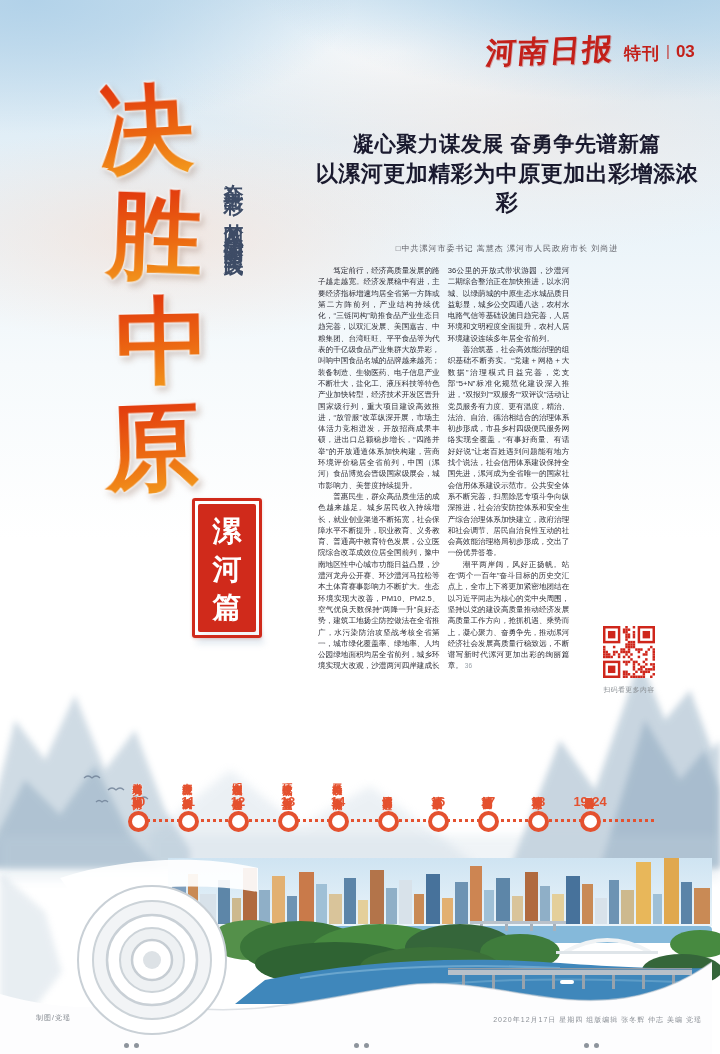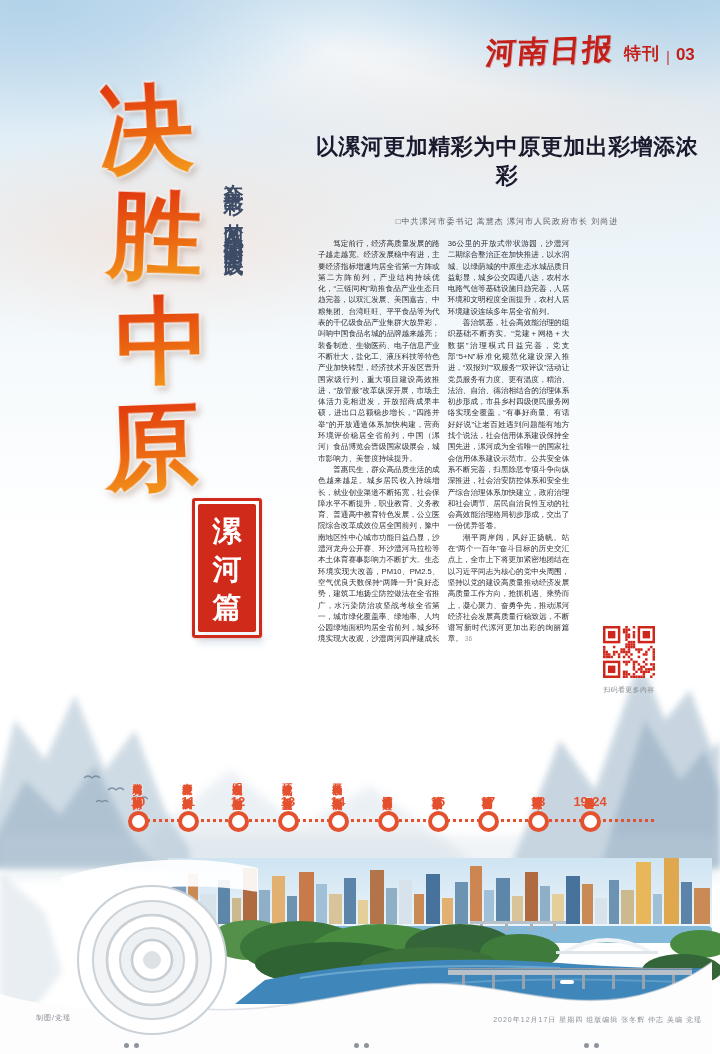--- a/index.html
+++ b/index.html
@@ -13,21 +13,21 @@
       radial-gradient(560px 230px at 4% 0%, #b2d2e9 0%, rgba(178,210,233,0) 58%),
       radial-gradient(430px 150px at 22% 27%, rgba(246,216,200,.50), rgba(246,216,200,0) 72%),
       radial-gradient(520px 170px at 72% 15%, rgba(250,231,221,.45), rgba(250,231,221,0) 72%),
       radial-gradient(380px 120px at 55% 6%, rgba(255,255,255,.8), rgba(255,255,255,0) 75%),
       linear-gradient(180deg,#cfe3f0 0%,#e6f1f8 20%,#f6fafc 42%,#ffffff 62%,#ffffff 100%);}
   
   .masthead{position:absolute;left:486px;top:34px;display:flex;align-items:flex-end;gap:10px;}
   .paper-name{font-family:"DejaVu Serif",serif;font-weight:bold;font-size:30px;line-height:34px;
       color:var(--accent);letter-spacing:2px;transform:skewX(-7deg) rotate(-2deg);
       text-shadow:1px 1px 0 rgba(195,32,26,.35);}
-  .edition{display:flex;align-items:flex-end;gap:6px;color:var(--accent);padding-bottom:3px;}
+  .edition{display:flex;align-items:flex-start;gap:6px;color:var(--accent);padding-bottom:3px;}
   .edition .ed{font-size:17px;font-weight:bold;letter-spacing:1px;}
   .edition .sep{font-size:15px;font-weight:normal;opacity:.85;}
   .edition .pg{font-size:17px;font-weight:bold;}
   
   .main-title{position:absolute;left:86px;top:76px;width:130px;}
   .title-char{display:block;font-family:"DejaVu Serif",serif;font-weight:bold;
       font-size:95px;line-height:106px;text-align:center;
       background:linear-gradient(172deg,#e23a0e 12%,#ec6a12 56%,#f3a01e 96%);
       -webkit-background-clip:text;background-clip:text;color:transparent;
       filter:drop-shadow(0 0 1.5px rgba(255,255,255,.95)) drop-shadow(0 0 1px #fff)
@@ -134,20 +134,21 @@
 
   <div class="seal">
     <div class="seal-inner">
         <span class="seal-char">漯</span>
         <span class="seal-char">河</span>
         <span class="seal-char">篇</span>
       </div>
   </div>
 
   <div class="article">
+    <h1 class="hl1">凝心聚力谋发展  奋勇争先谱新篇</h1>
     <h1 class="hl2">以漯河更加精彩为中原更加出彩增添浓彩</h1>
     <div class="byline">□中共漯河市委书记 蒿慧杰  漯河市人民政府市长 刘尚进</div>
     <div class="body" id="article-body">
         <p>笃定前行，经济高质量发展的路子越走越宽。经济发展稳中有进，主要经济指标增速均居全省第一方阵或第二方阵前列，产业结构持续优化，“三链同构”助推食品产业生态日趋完善，以双汇发展、美国嘉吉、中粮集团、台湾旺旺、平平食品等为代表的千亿级食品产业集群大放异彩，叫响中国食品名城的品牌越来越亮；装备制造、生物医药、电子信息产业不断壮大，盐化工、液压科技等特色产业加快转型，经济技术开发区晋升国家级行列，重大项目建设高效推进，“放管服”改革纵深开展，市场主体活力竞相迸发，开放招商成果丰硕，进出口总额稳步增长，“四路并举”的开放通道体系加快构建，营商环境评价稳居全省前列，中国（漯河）食品博览会晋级国家级展会，城市影响力、美誉度持续提升。</p>
         <p>普惠民生，群众高品质生活的成色越来越足。城乡居民收入持续增长，就业创业渠道不断拓宽，社会保障水平不断提升，职业教育、义务教育、普通高中教育特色发展，公立医院综合改革成效位居全国前列，豫中南地区性中心城市功能日益凸显，沙澧河龙舟公开赛、环沙澧河马拉松等本土体育赛事影响力不断扩大。生态环境实现大改善，PM10、PM2.5、空气优良天数保持“两降一升”良好态势，建筑工地扬尘防控做法在全省推广，水污染防治攻坚战考核全省第一，城市绿化覆盖率、绿地率、人均公园绿地面积均居全省前列，城乡环境实现大改观，沙澧两河四岸建成长36公里的开放式带状游园，沙澧河二期综合整治正在加快推进，以水润城、以绿荫城的中原生态水城品质日益彰显，城乡公交四通八达，农村水电路气信等基础设施日趋完善，人居环境和文明程度全面提升，农村人居环境建设连续多年居全省前列。</p>
         <p>善治筑基，社会高效能治理的组织基础不断夯实。“党建＋网格＋大数据”治理模式日益完善，党支部“5+N”标准化规范化建设深入推进，“双报到”“双服务”“双评议”活动让党员服务有力度、更有温度，精治、法治、自治、德治相结合的治理体系初步形成，市县乡村四级便民服务网络实现全覆盖，“有事好商量、有话好好说”让老百姓遇到问题能有地方找个说法，社会信用体系建设保持全国先进，漯河成为全省唯一的国家社会信用体系建设示范市。公共安全体系不断完善，扫黑除恶专项斗争向纵深推进，社会治安防控体系和安全生产综合治理体系加快建立，政府治理和社会调节、居民自治良性互动的社会高效能治理格局初步形成，交出了一份优异答卷。</p>
         <p>潮平两岸阔，风好正扬帆。站在“两个一百年”奋斗目标的历史交汇点上，全市上下将更加紧密地团结在以习近平同志为核心的党中央周围，坚持以党的建设高质量推动经济发展高质量工作方向，抢抓机遇、乘势而上，凝心聚力、奋勇争先，推动漯河经济社会发展高质量行稳致远，不断谱写新时代漯河更加出彩的绚丽篇章。<span class="end-mark">36</span></p>
       </div>
   </div>
 

